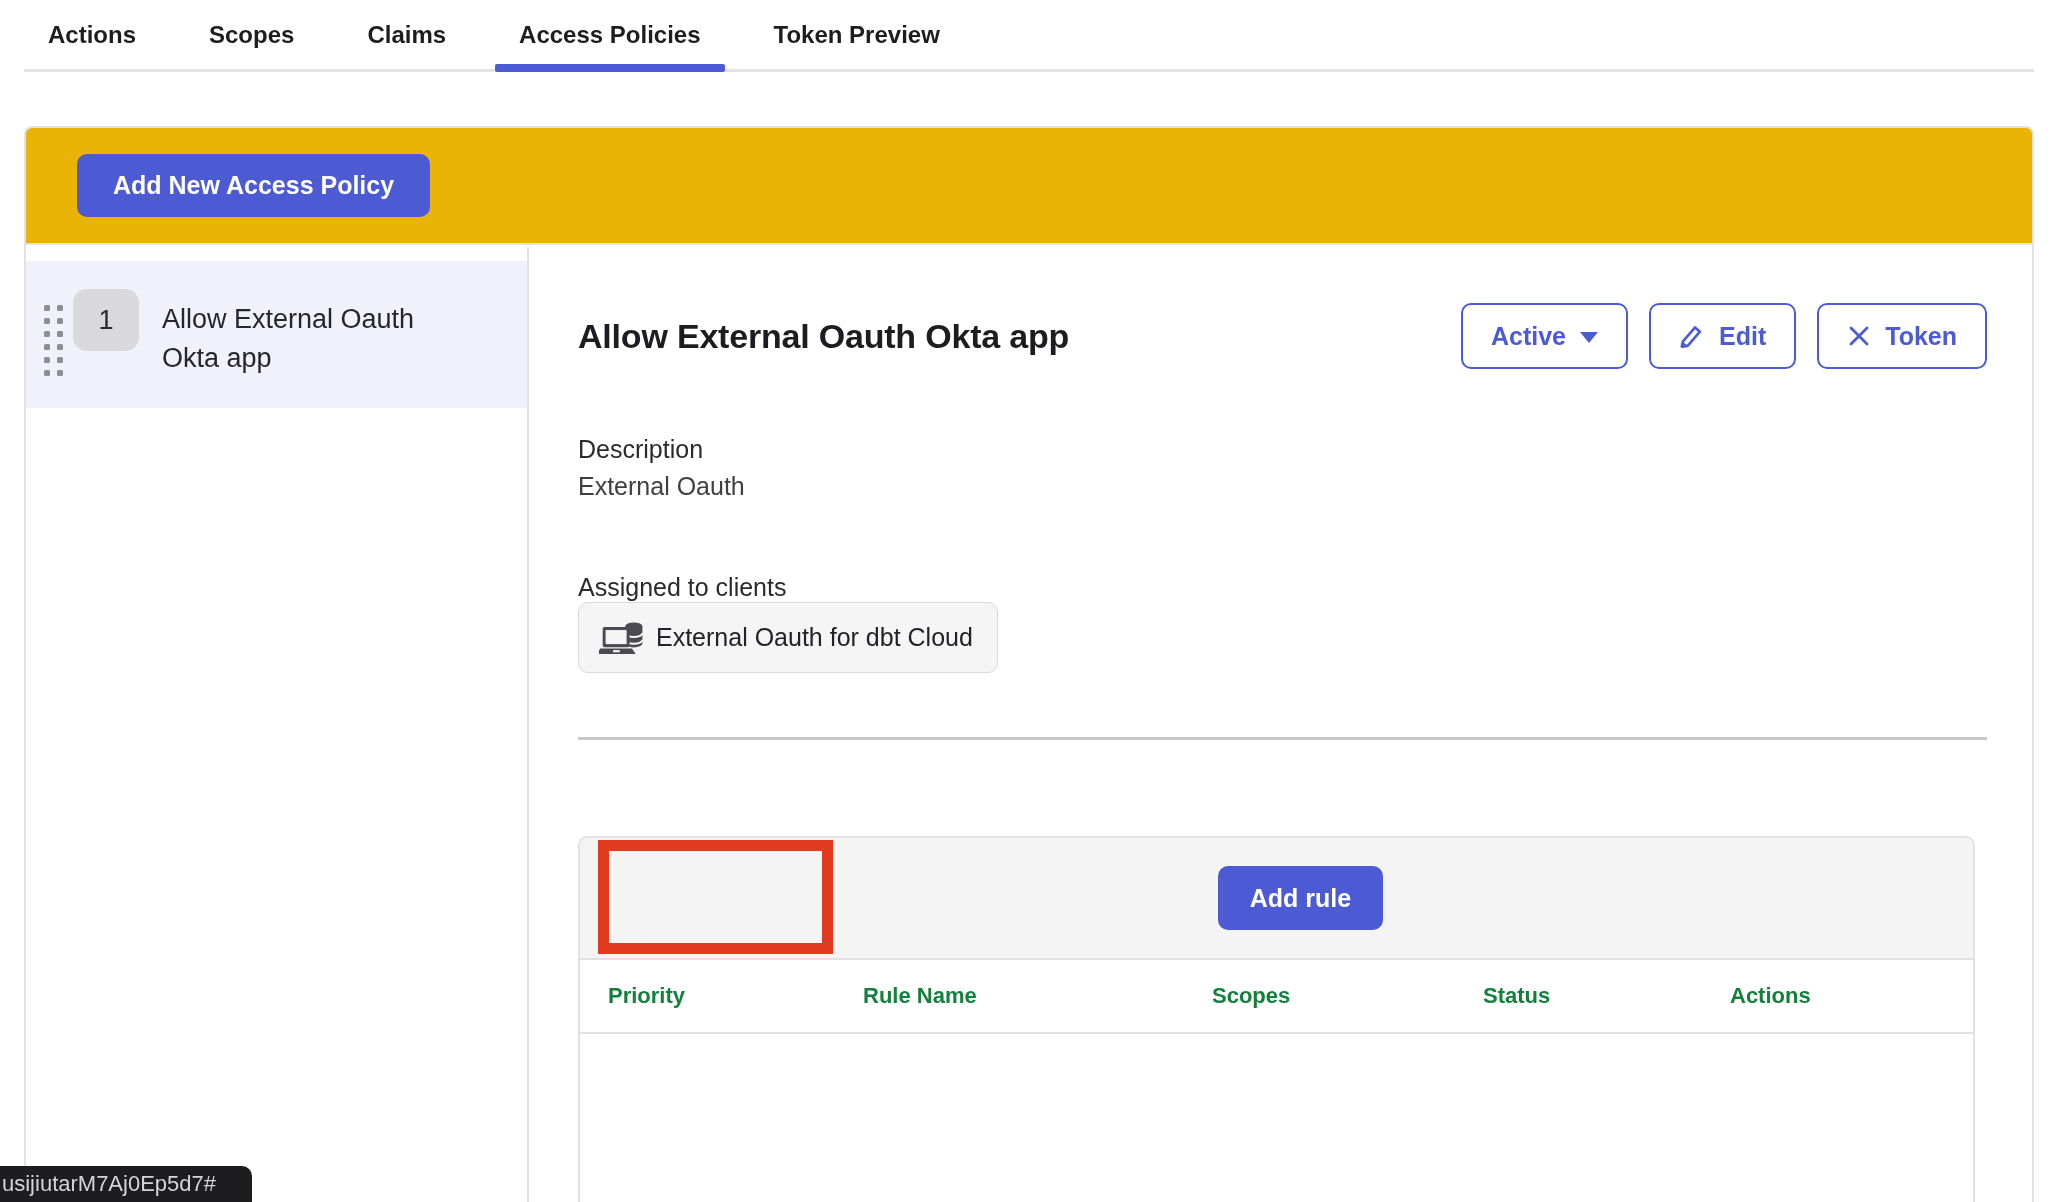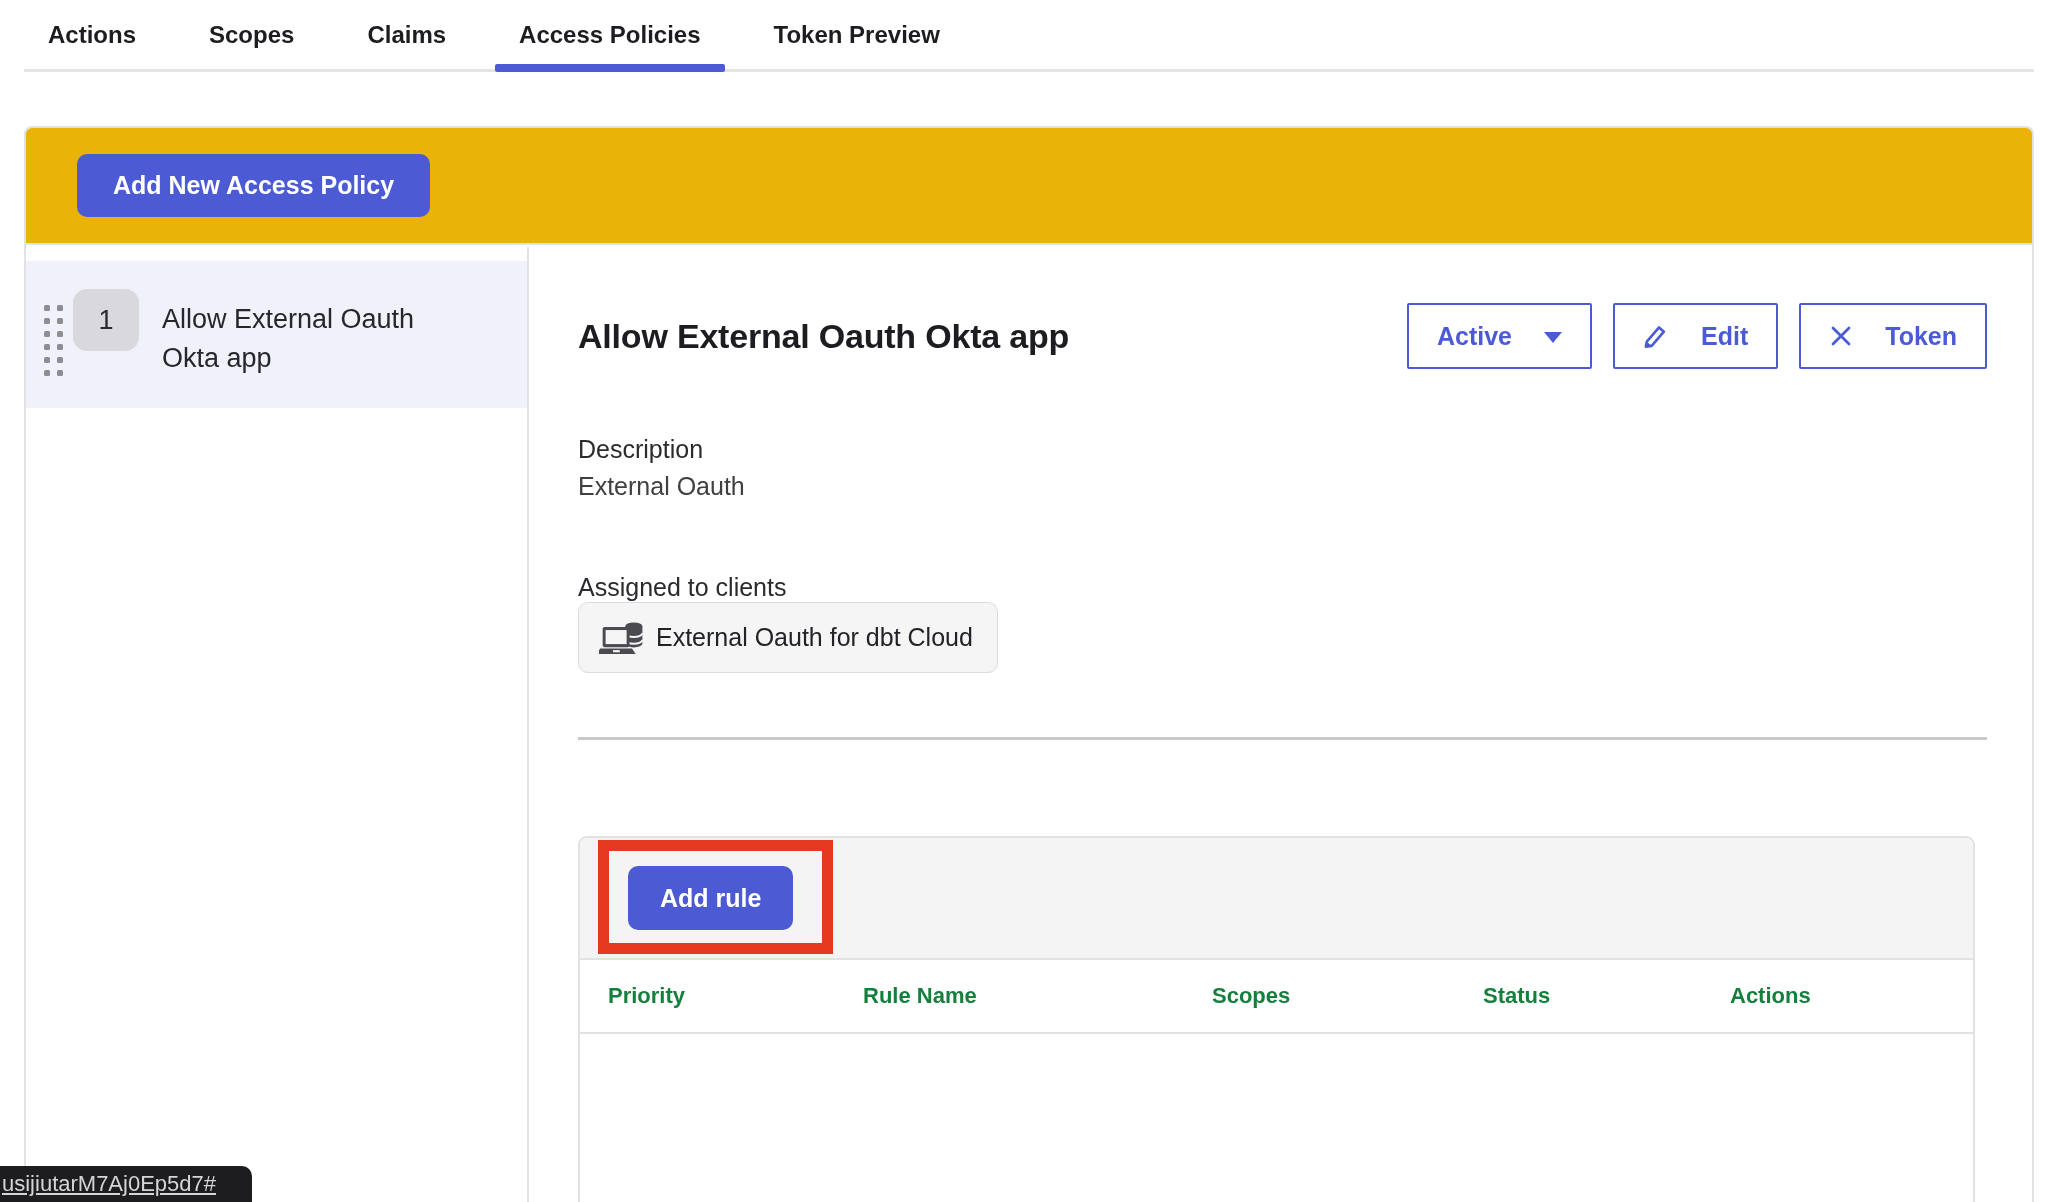--- a/index.html
+++ b/index.html
@@ -85,23 +85,23 @@
   }
 
   
   .detail { flex: 1; position: relative; padding: 56px 49px 0 49px; }
   .detail-head { display: flex; align-items: flex-start; justify-content: space-between; }
   .detail-title { font-size: 34px; font-weight: 700; color: #1d1d21; margin-top: 14px; letter-spacing: -0.2px; }
   .btn-row { display: flex; gap: 21px; }
   .btn-outline {
     height: 66px; padding: 0 28px;
     background: #ffffff; color: #4c5bd4;
-    border: 2px solid #4c5bd4; border-radius: 2px;
+    border: 2px solid #4c5bd4; border-radius: 10px;
     font-family: inherit; font-size: 25px; font-weight: 700;
-    display: inline-flex; align-items: center; gap: 32px;
+    display: inline-flex; align-items: center; gap: 14px;
     cursor: pointer;
   }
   .caret-down {
     width: 0; height: 0; margin-top: 3px;
     border-left: 9px solid transparent; border-right: 9px solid transparent;
     border-top: 11px solid #4c5bd4;
   }
   .icon-svg { display: block; }
 
   .meta-grid { margin-top: 58px; }
@@ -124,21 +124,21 @@
   .rules-section {
     position: relative;
     margin-top: 96px; width: 1397px;
     border: 2px solid #e2e2e5; border-radius: 9px;
     background: #ffffff;
   }
   .rules-header {
     height: 122px; background: #f4f4f5;
     border-bottom: 2px solid #e2e2e5;
     border-radius: 7px 7px 0 0;
-    display: flex; align-items: center; padding-left: 48px;
+    display: flex; align-items: center; padding-left: 48px; justify-content: center;
   }
   .btn-add-rule { height: 64px; padding: 0 32px; border-radius: 10px; }
   .annotation-box {
     position: absolute; left: 18px; top: 2px;
     width: 235px; height: 114px;
     border: 11px solid #e43a1f;
     pointer-events: none; z-index: 5;
   }
   .rules-table-head {
     display: grid;
@@ -151,21 +151,21 @@
   .rules-body { height: 196px; border-radius: 0 0 7px 7px; background: #ffffff; }
 
   
   .status-bar {
     position: absolute; left: 0; bottom: 0;
     height: 36px; width: 252px;
     background: #1d1d20; color: #d5d5d8;
     border-top-right-radius: 10px;
     display: flex; align-items: center;
     font-size: 22px; padding-left: 2px;
-    overflow: hidden; white-space: nowrap; z-index: 10; text-decoration: underline;
+    overflow: hidden; white-space: nowrap; z-index: 10;
   }
 </style>
 </head>
 <body>
 
 <div class="screen">
 
   <nav class="tabbar">
     <div class="tab">Actions</div>
     <div class="tab">Scopes</div>

